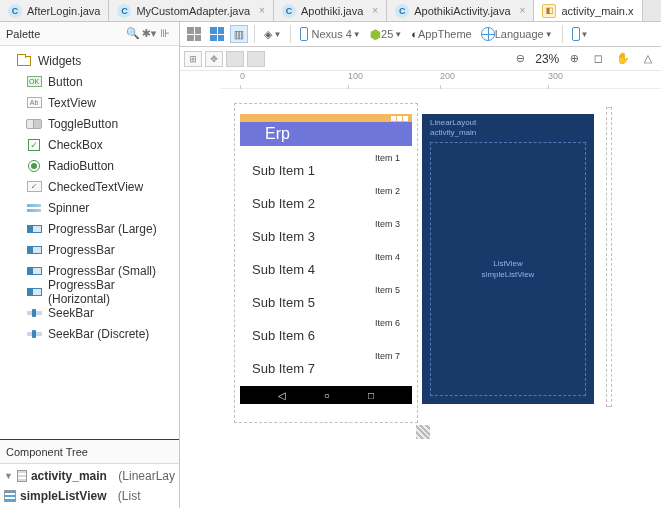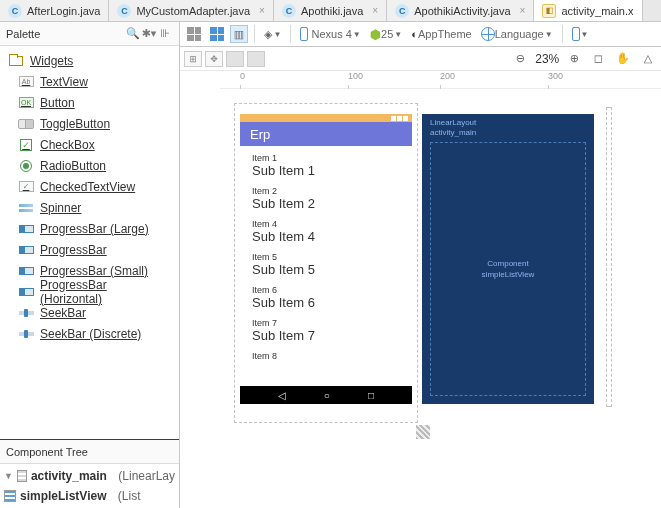--- a/index.html
+++ b/index.html
@@ -14,21 +14,21 @@
 .close-x { color: #999; font-size: 10px; margin-left: 4px; }
 
 
 .main { display: flex; height: calc(100% - 22px); }
 
 
 .left { width: 180px; display: flex; flex-direction: column; border-right: 1px solid #c8c8c8; }
 .panel-hdr { display: flex; align-items: center; height: 24px; padding: 0 6px; border-bottom: 1px solid #dcdcdc; background: #fafafa; font-size: 11px; }
 .panel-hdr .title { flex: 1; }
 .panel-hdr .ico { width: 16px; height: 16px; display: flex; align-items: center; justify-content: center; color: #777; font-size: 11px; cursor: pointer; }
-.widgets-list { flex: 1; overflow: auto; padding: 4px 0; text-decoration: underline; }
+.widgets-list { flex: 1; overflow: auto; padding: 4px 8px; }
 .tree-item { display: flex; align-items: center; height: 21px; padding: 0 8px; gap: 6px; font-size: 12px; cursor: pointer; }
 .tree-item .glyph { width: 16px; height: 14px; flex-shrink: 0; display: flex; align-items: center; justify-content: center; }
 .folder-ico { width: 14px; height: 10px; background: #fff; border: 1px solid #b38b00; position: relative; }
 .folder-ico::before { content: ""; position: absolute; top: -3px; left: -1px; width: 7px; height: 3px; background: #fff; border: 1px solid #b38b00; border-bottom: none; }
 .ab-ico { width: 15px; height: 11px; border: 1px solid #b0b0b0; background: #f8f8f8; font-size: 7px; color: #777; display: flex; align-items: center; justify-content: center; }
 .ok-ico { width: 15px; height: 11px; border: 1px solid #7ab07a; background: #eaf6ea; font-size: 7px; color: #3b8a3b; display: flex; align-items: center; justify-content: center; }
 .toggle-ico { width: 16px; height: 10px; background: #e8e8e8; border: 1px solid #aaa; border-radius: 2px; position: relative; }
 .toggle-ico::after { content: ""; position: absolute; right: 0; top: 0; width: 7px; height: 8px; background: #ccc; border-left: 1px solid #aaa; }
 .check-ico { width: 12px; height: 12px; border: 1px solid #4a9a4a; display: flex; align-items: center; justify-content: center; font-size: 9px; color: #4a9a4a; }
 .radio-ico { width: 12px; height: 12px; border: 1px solid #4a9a4a; border-radius: 50%; display: flex; align-items: center; justify-content: center; }
@@ -77,24 +77,24 @@
 .ruler-h .tick::before { content: ""; position: absolute; left: 0; top: 14px; height: 4px; border-left: 1px solid #ccc; }
 .canvas { position: absolute; top: 18px; left: 40px; right: 0; bottom: 0; }
 
 .guide-box { position: absolute; border: 1px dashed #c0c0c0; }
 .resize-handle { position: absolute; background: repeating-linear-gradient(45deg, #bbb 0 2px, #eee 2px 4px); }
 
 
 .phone { position: absolute; width: 172px; top: 25px; left: 20px; }
 .statusbar { height: 8px; background: #f5b860; display: flex; justify-content: flex-end; align-items: center; padding-right: 4px; }
 .sb-ico { width: 5px; height: 5px; background: #fff; margin-left: 1px; }
-.appbar { height: 24px; background: #6f76d9; color: #fff; display: flex; align-items: center; padding: 0 10px; font-size: 13px; }
+.appbar { height: 24px; background: #6f76d9; color: #fff; display: flex; align-items: center; padding: 0 25px; font-size: 16px; }
 .listbody { background: #fff; padding: 4px 0; height: 240px; overflow: hidden; }
 .lrow { padding: 3px 12px 5px; }
-.lrow .t1 { font-size: 9px; color: #333; }
+.lrow .t1 { font-size: 9px; color: #333; text-align: right; }
 .lrow .t2 { font-size: 13px; color: #333; }
 .navbar { height: 18px; background: #000; display: flex; align-items: center; justify-content: space-evenly; color: #fff; font-size: 10px; }
 .navbar span { opacity: .9; }
 
 
 .blueprint { position: absolute; top: 25px; left: 202px; width: 172px; height: 290px; background: #183a6b; }
 .bp-label { color: #8fb4ea; font-size: 8px; padding: 4px 8px; line-height: 1.3; }
 .bp-inner { position: absolute; top: 28px; left: 8px; right: 8px; bottom: 8px; border: 1px dashed #4f7ab8; display: flex; align-items: center; justify-content: center; flex-direction: column; gap: 2px; }
 .bp-inner span { color: #8fb4ea; font-size: 8px; }
 </style>
@@ -138,29 +138,29 @@
     </div>
     <div class="widgets-list">
       <div class="tree-item">
           <span class="glyph">
             <span class="folder-ico"></span>
           </span>
           <span>Widgets</span>
         </div>
       <div class="tree-item indent">
           <span class="glyph">
+            <span class="ok-ico">OK</span>
+          </span>
+          <span>Button</span>
+        </div>
+      <div class="tree-item indent">
+          <span class="glyph">
             <span class="ab-ico">Ab</span>
           </span>
           <span>TextView</span>
-        </div>
-      <div class="tree-item indent">
-          <span class="glyph">
-            <span class="ok-ico">OK</span>
-          </span>
-          <span>Button</span>
         </div>
       <div class="tree-item indent">
           <span class="glyph">
             <span class="toggle-ico"></span>
           </span>
           <span>ToggleButton</span>
         </div>
       <div class="tree-item indent">
           <span class="glyph">
             <span class="check-ico">✓</span>
@@ -324,20 +324,24 @@
           <div class="listbody" id="listbody">
               <div class="lrow">
                 <div class="t1">Item 1</div>
                 <div class="t2">Sub Item 1</div>
               </div>
               <div class="lrow">
                 <div class="t1">Item 2</div>
                 <div class="t2">Sub Item 2</div>
               </div>
               <div class="lrow">
+                <div class="t1">Item 3</div>
+                <div class="t2">Sub Item 3</div>
+              </div>
+              <div class="lrow">
                 <div class="t1">Item 4</div>
                 <div class="t2">Sub Item 4</div>
               </div>
               <div class="lrow">
                 <div class="t1">Item 5</div>
                 <div class="t2">Sub Item 5</div>
               </div>
               <div class="lrow">
                 <div class="t1">Item 6</div>
                 <div class="t2">Sub Item 6</div>
@@ -355,20 +359,20 @@
             <span>○</span>
             <span>□</span>
           </div>
         </div>
 
         <div class="blueprint">
           <div class="bp-label">
             <span>LinearLayout</span><br><span>activity_main</span>
           </div>
           <div class="bp-inner">
-            <span>Component</span>
+            <span>ListView</span>
             <span>simpleListView</span>
           </div>
         </div>
       </div>
     </div>
   </div>
 </div>
 
 </body></html>

